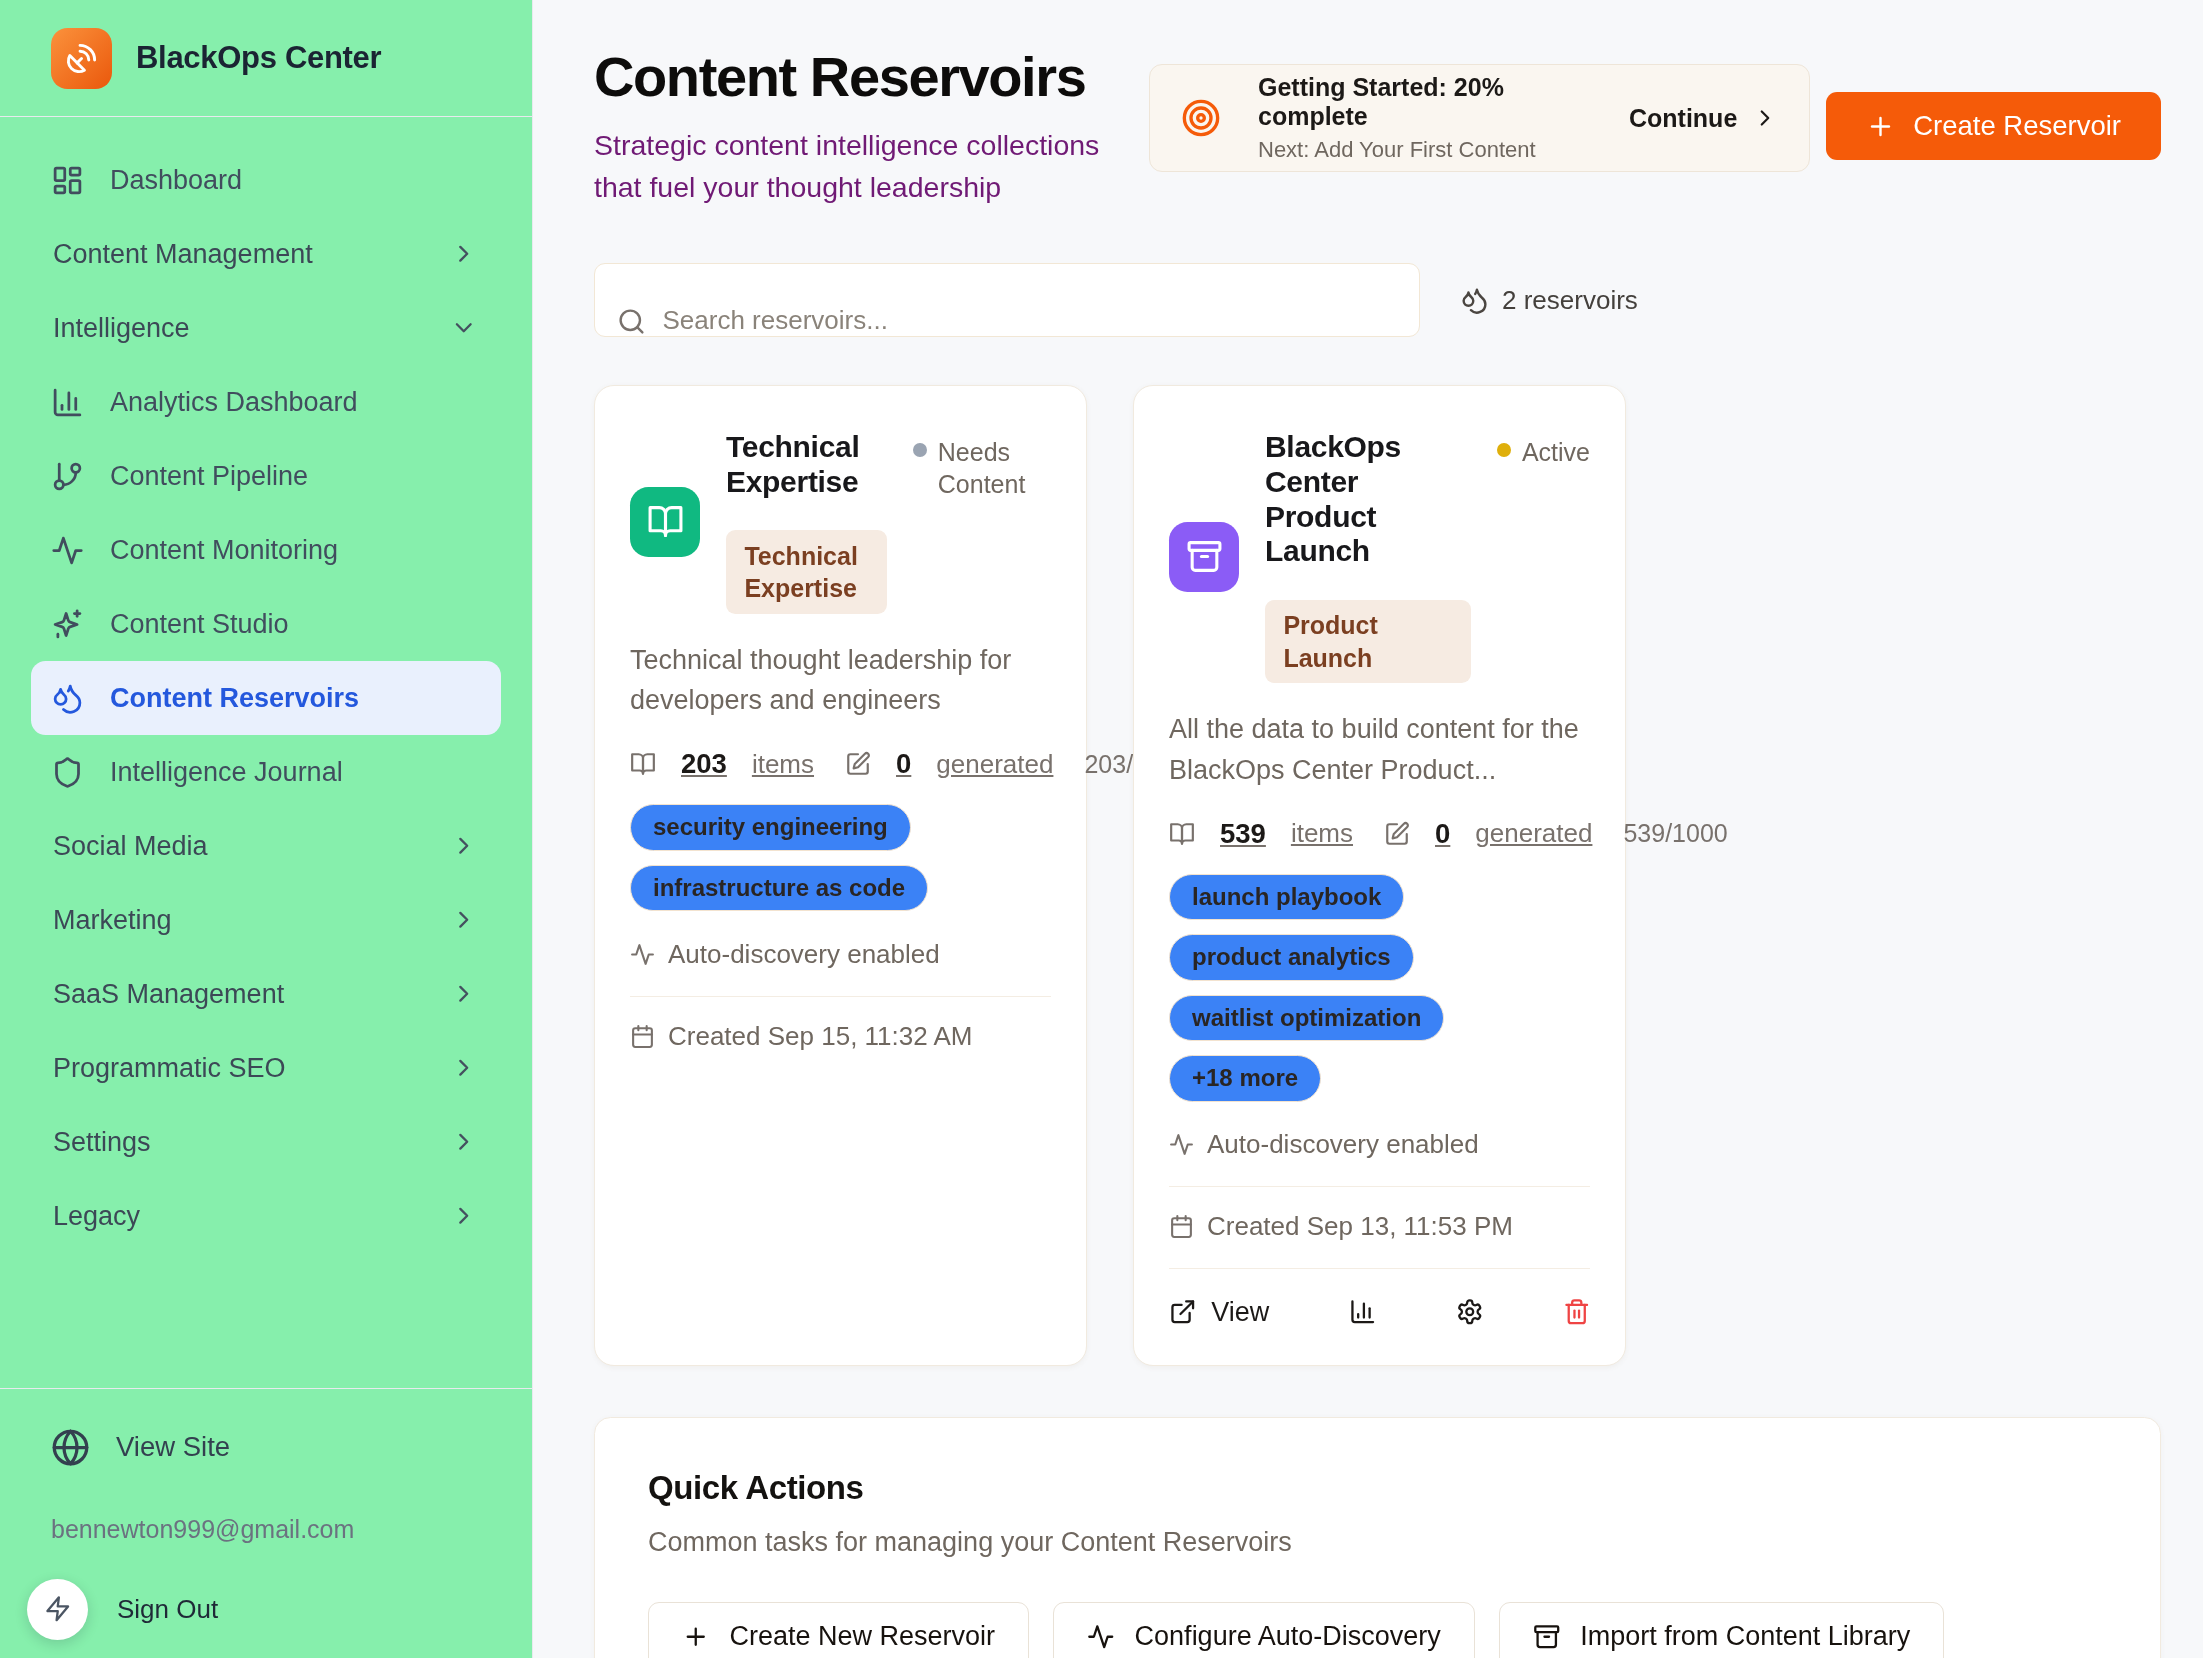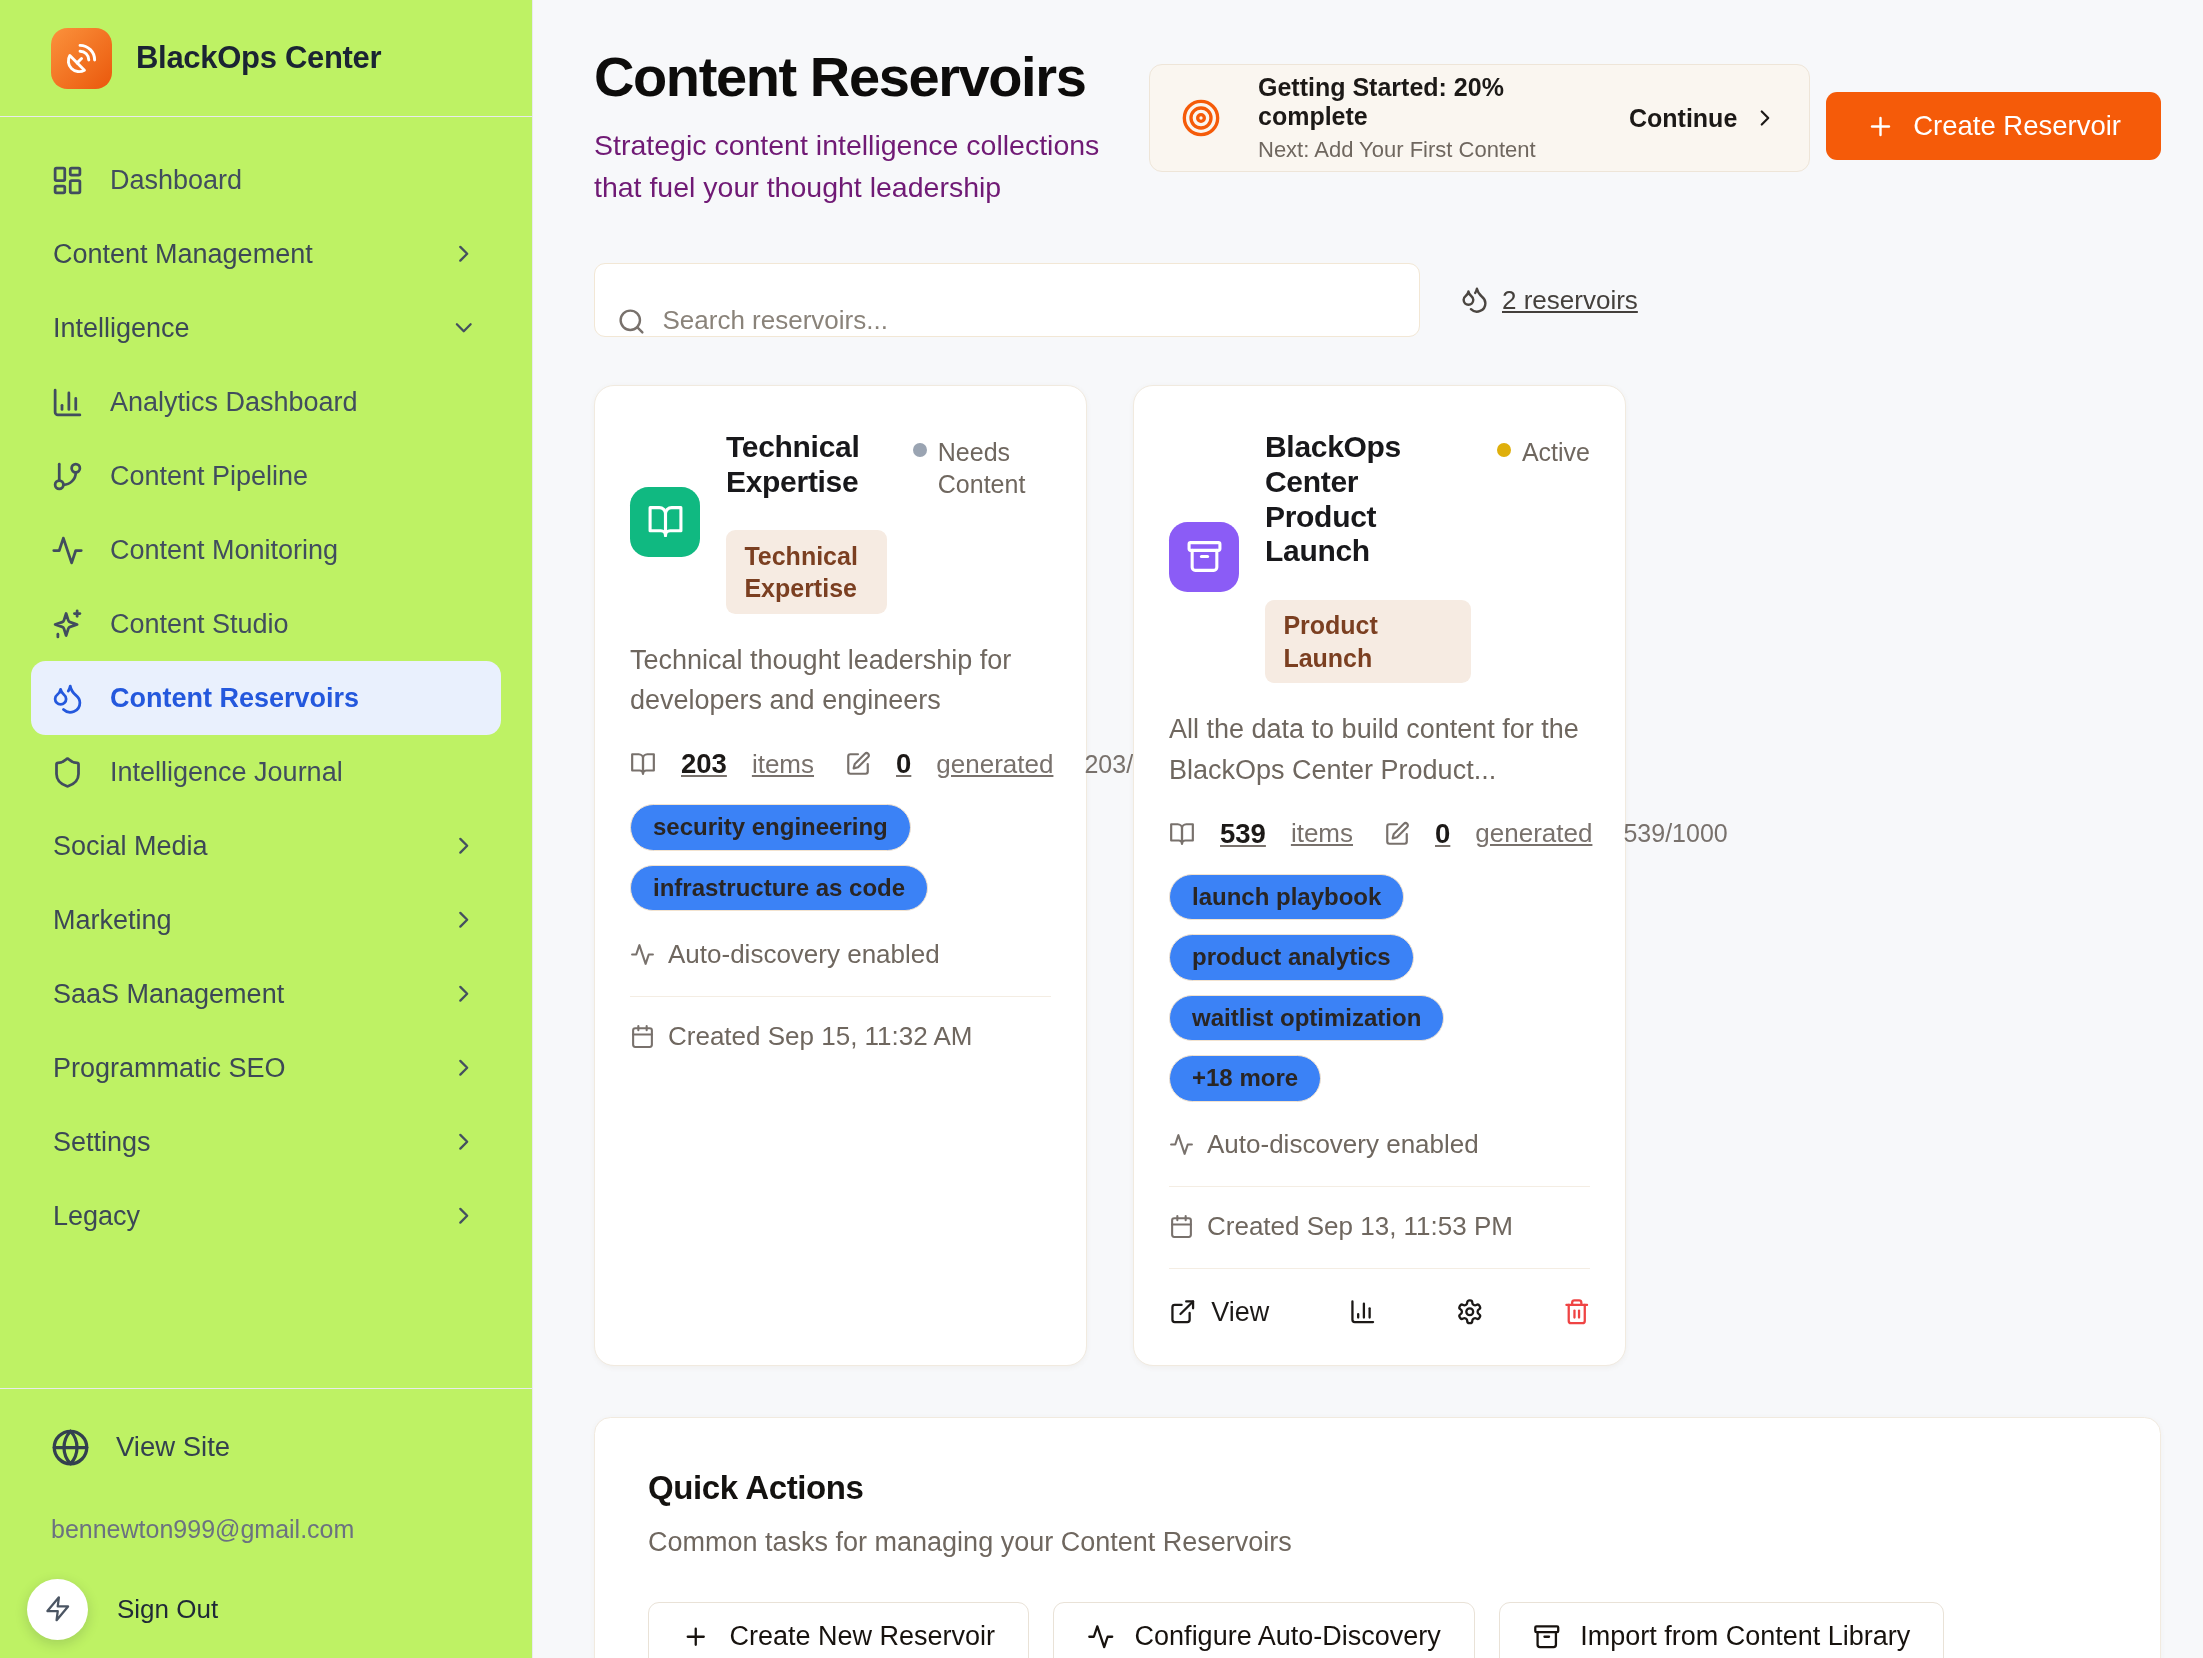--- a/index.html
+++ b/index.html
@@ -2,21 +2,21 @@
 <html style="--accent-orange: #f55b09; --brand-from: #fb923c; --brand-to: #ea580c; --active-bg: #e9f0fd; --active-text: #2458dd; --tile-book: #10b981; --tile-archive: #8b5cf6; --badge-bg: #f6ebe2; --badge-text: #7b3f21; --dot-needs: #9aa4b2; --dot-active: #dfaf0b; --danger: #ef4444;font-size:14.7px"><head>
 <meta charset="utf-8">
 <style>
   * { margin:0; padding:0; box-sizing:border-box; }
   html,body { width:2204px; height:1658px; overflow:hidden;
     font-family:"Liberation Sans","DejaVu Sans",sans-serif;
     background:#f7f8fa; color:#1c1917; }
   .app { display:flex; width:2204px; height:1658px; }
 
   
-  .sb { width:533px; flex:none; background:#bef264; border-right:1.8px solid #e8eaee;
+  .sb { width:533px; flex:none; background:#86efac; border-right:1.8px solid #e8eaee;
         display:flex; flex-direction:column; }
   .sb-head { height:117px; flex:none; display:flex; align-items:center; gap:24px;
              padding:0 37px 0 51px; border-bottom:1.8px solid #e8eaee; }
   .logo-tile { width:61px; height:61px; border-radius:16.5px; flex:none;
                background:linear-gradient(135deg,var(--brand-from,#fb923c),var(--brand-to,#ea580c));
                display:flex; align-items:center; justify-content:center; color:#fff; }
   .brand { font-size:31px; font-weight:700; color:#1b2433; letter-spacing:-0.3px; }
 
   .nav { flex:1; padding-top:26px; overflow:hidden; }
   .nav-item, .nav-group { height:74px; display:flex; align-items:center; cursor:pointer; }
@@ -61,22 +61,22 @@
                  border:none; border-radius:11px; background:var(--accent-orange,#f55b09);
                  color:#fff; font-size:27.5px; font-weight:500; font-family:inherit;
                  display:flex; align-items:center; gap:18.4px; cursor:pointer; }
 
   .toolbar { margin-top:55px; display:flex; align-items:center; }
   .search { width:826px; height:74px; background:#fff; border:1.8px solid #f2e7d5;
             border-radius:11px; display:flex; align-items:flex-end; gap:16.5px; padding:0 22px; }
   .search input { border:none; outline:none; flex:1; font-size:26px; font-family:inherit;
                   color:#1c1917; background:transparent; }
   .search input::placeholder { color:#8a837a; }
-  .count { margin-left:40px; display:flex; align-items:flex-start; gap:13px;
-           font-size:26px; color:#44403c;text-decoration:underline; }
+  .count { margin-left:40px; display:flex; align-items:center; gap:13px;
+           font-size:26px; color:#44403c; }
 
   .grid { margin-top:48px; display:grid; grid-template-columns:493px 493px; gap:46px; }
   .card { background:#fff; border:1.8px solid #f1eadf; border-radius:20px;
           padding:44px 35px 37px 35px; box-shadow:0 1.8px 5.5px rgba(120,100,70,.06);
           display:flex; flex-direction:column; }
   .card-top { display:flex; gap:26px; }
   .tile { width:70px; height:70px; border-radius:18.4px; flex:none; align-self:center;
           display:flex; align-items:center; justify-content:center; color:#fff; }
   .tile-book { background:var(--tile-book,#10b981); }
   .tile-archive { background:var(--tile-archive,#8b5cf6); }

